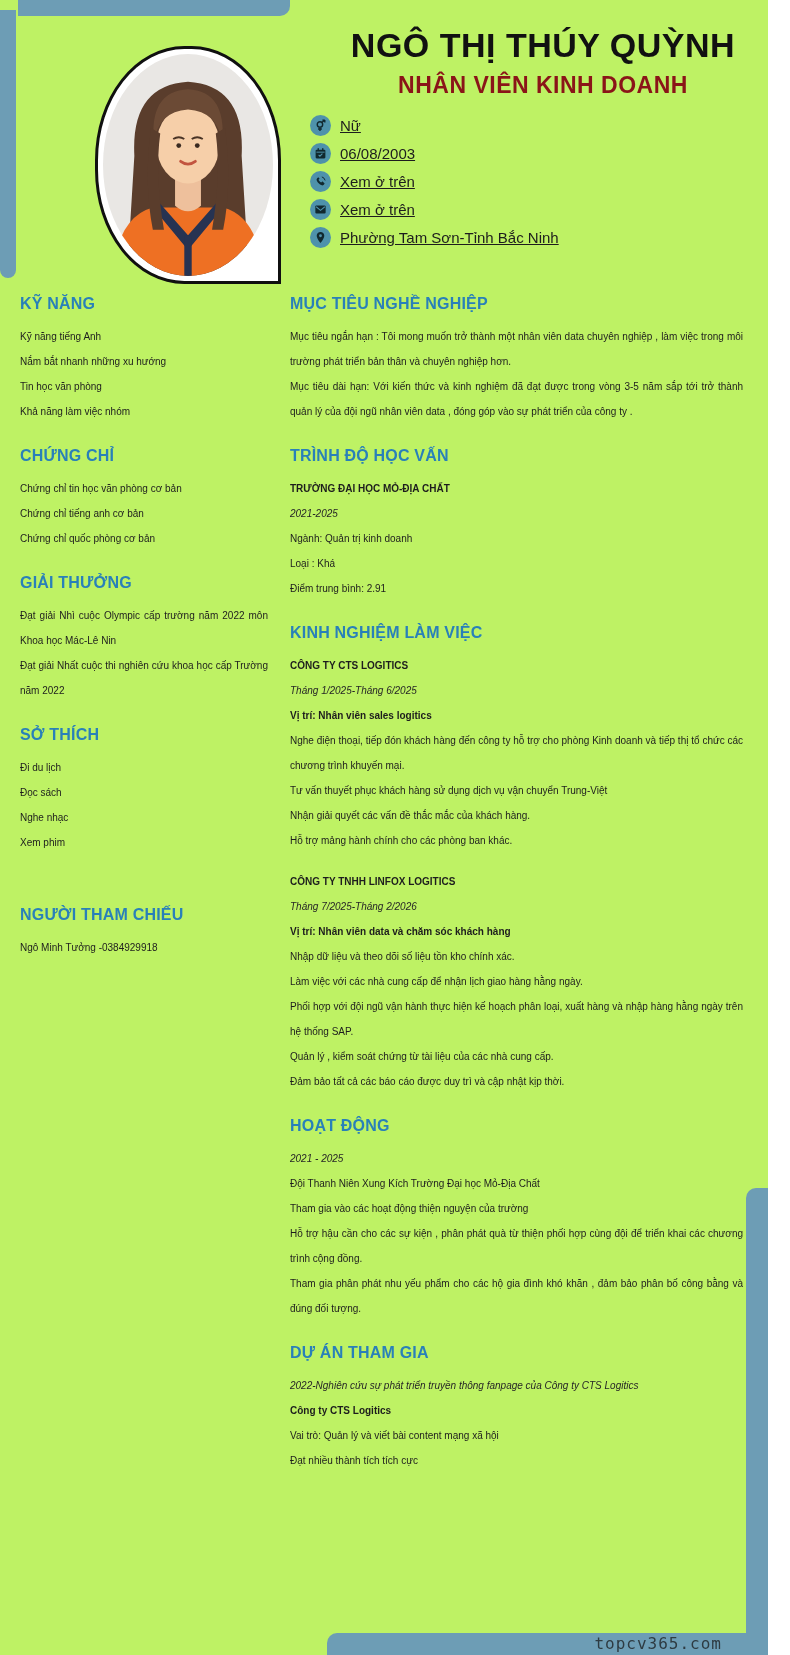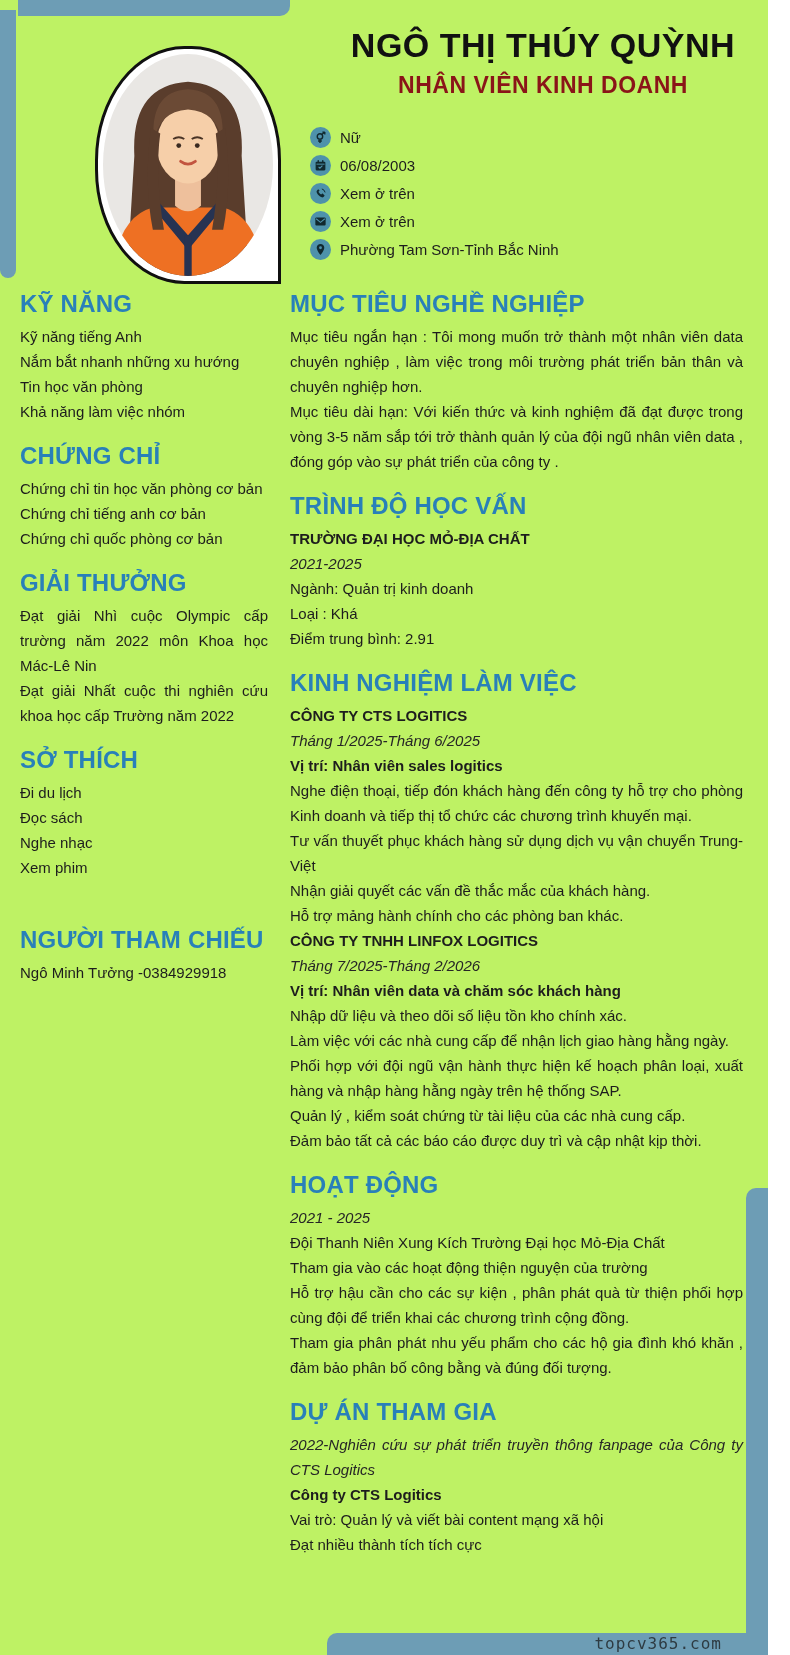--- a/index.html
+++ b/index.html
@@ -19,40 +19,40 @@
   
   .photo-frame{position:absolute;left:95px;top:46px;width:180px;height:232px;
                border:3px solid #101010;border-radius:48% 48% 0 48%;background:#fff;}
   .photo{position:absolute;left:5px;top:5px;right:5px;bottom:5px;border-radius:50%;overflow:hidden;}
   .photo svg{width:100%;height:100%;display:block;}
 
   
   .header-right{position:absolute;left:300px;top:24px;width:486px;text-align:center;}
   .name{margin:0;font-size:34px;line-height:42px;font-weight:bold;color:#111;letter-spacing:.5px;}
   .job-title{margin-top:6px;font-size:23px;font-weight:bold;color:#8a1518;letter-spacing:.5px;}
-  .contacts{margin-top:24px;text-align:left;padding-left:10px;}
+  .contacts{margin-top:12px;text-align:left;padding-left:10px;text-decoration:underline;}
   .contact-row{display:flex;align-items:center;height:28px;}
   .cicon{flex:none;width:21px;height:21px;border-radius:50%;background:#4e92ab;
          display:flex;align-items:center;justify-content:center;margin-right:9px;}
   .cicon svg{width:13px;height:13px;display:block;}
   .ctext{font-size:15px;color:#1d1d1d;}
 
   
   .content{position:absolute;top:292px;left:20px;right:25px;display:flex;}
   .col-left{width:248px;flex:none;}
   .col-right{flex:1;margin-left:22px;}
-  h2.sec{font-size:24px;line-height:24px;font-weight:bold;color:#2980b9;
+  h2.sec{font-size:16px;line-height:24px;font-weight:bold;color:#2980b9;
          margin:20px 0 8px 0;letter-spacing:.2px;}
   h2.first{margin-top:0;}
-  p{margin:0;font-size:15px;line-height:25px;color:#1d1d1d;}
+  p{margin:0;font-size:10px;line-height:25px;color:#1d1d1d;}
   .just{text-align:justify;}
   .it{font-style:italic;color:#262626;}
   .b{font-weight:bold;}
   .refs{margin-top:48px;}
-  .job2{}
+  .job2{margin-top:16px;}
 </style>
 </head>
 <body>
 
 <div class="page">
 
   <div class="decor decor-top"></div>
   <div class="decor decor-leftbar"></div>
   <div class="decor decor-rightbar"></div>
 

